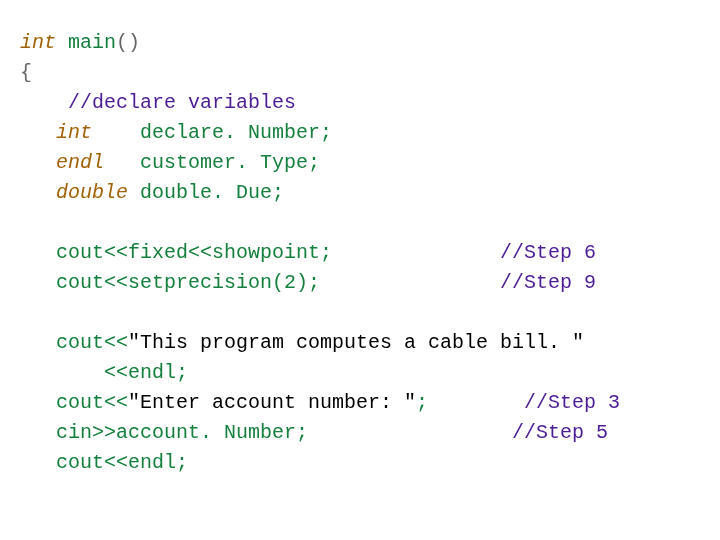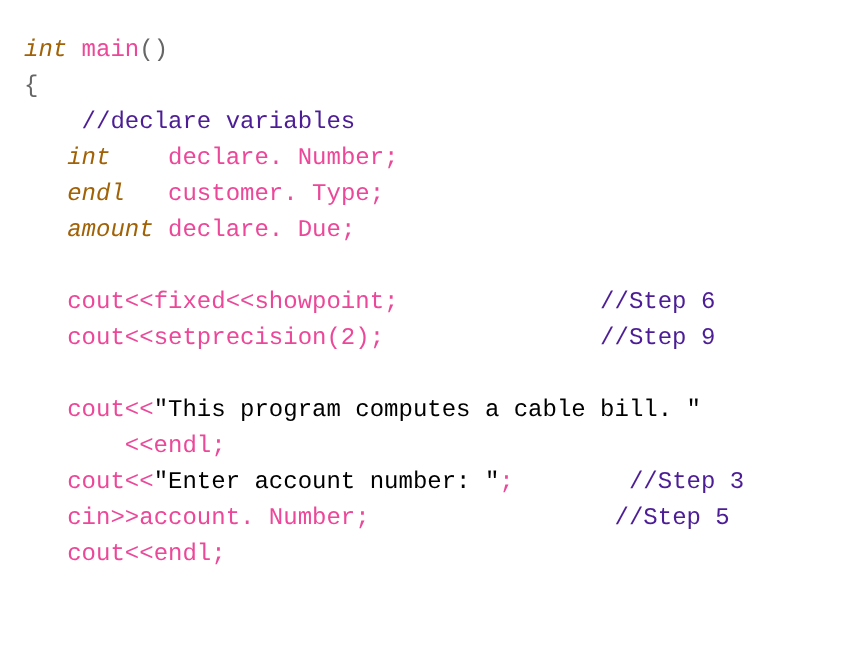--- a/index.html
+++ b/index.html
@@ -12,33 +12,33 @@
     font-size: 20px;
     line-height: 1.5;
     color: #000;
   }
   .code-block {
     padding: 28px 20px 0 20px;
     white-space: pre;
   }
   .kw { color: #a16207; font-style: italic; }       
   .cm { color: #4c1d95; }       
-  .id { color: #ec4899; }       
+  .id { color: #15803d; }       
   .pn { color: #666666; }       
   .str { color: #000000; }
 </style>
 </head>
 <body>
 
 <div class="code-block"><span class="kw">int</span><span class="id"> main</span><span class="pn">()</span>
 <span class="pn">{</span>
 <span>    </span><span class="cm">//declare variables</span>
 <span>   </span><span class="kw">int</span><span>    </span><span class="id">declare. Number;</span>
 <span>   </span><span class="kw">endl</span><span>   </span><span class="id">customer. Type;</span>
-<span>   </span><span class="kw">amount</span><span> </span><span class="id">declare. Due;</span>
+<span>   </span><span class="kw">double</span><span> </span><span class="id">double. Due;</span>
 <span></span>
 <span>   </span><span class="id">cout&lt;&lt;fixed&lt;&lt;showpoint;</span><span>              </span><span class="cm">//Step 6</span>
 <span>   </span><span class="id">cout&lt;&lt;setprecision(2);</span><span>               </span><span class="cm">//Step 9</span>
 <span></span>
 <span>   </span><span class="id">cout&lt;&lt;</span><span class="str">"This program computes a cable bill. "</span>
 <span class="id">       &lt;&lt;endl;</span>
 <span>   </span><span class="id">cout&lt;&lt;</span><span class="str">"Enter account number: "</span><span class="id">;</span><span>        </span><span class="cm">//Step 3</span>
 <span>   </span><span class="id">cin&gt;&gt;account. Number;</span><span>                 </span><span class="cm">//Step 5</span>
 <span>   </span><span class="id">cout&lt;&lt;endl;</span></div>
 

